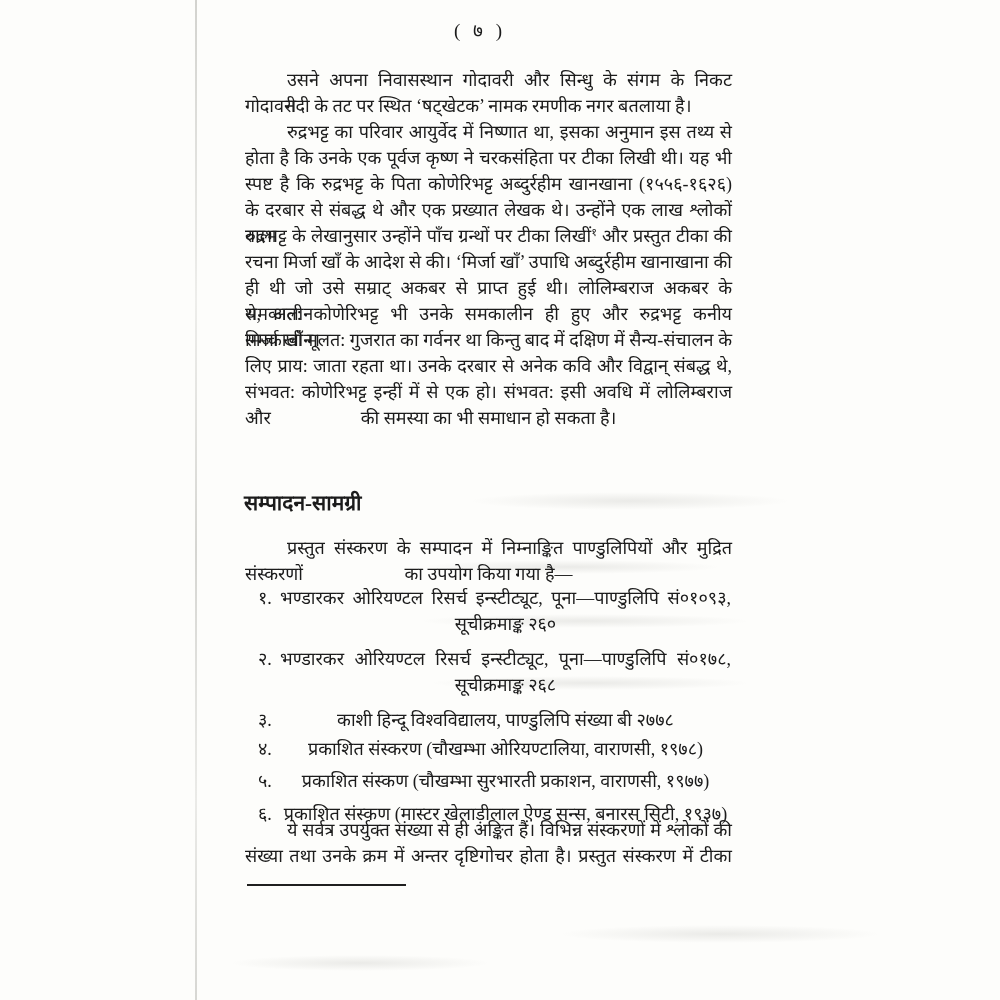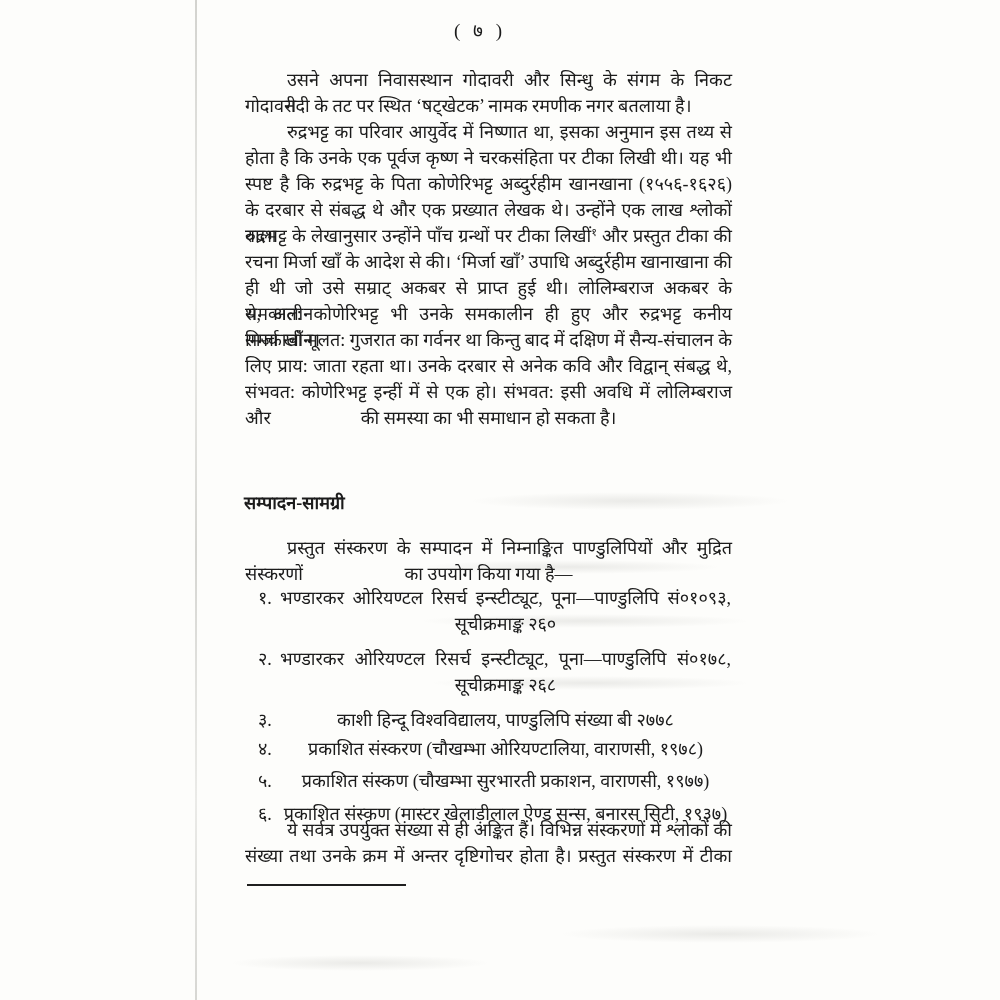--- a/index.html
+++ b/index.html
@@ -28,21 +28,21 @@
   .block{position:absolute;left:245px;width:487px;font-family:Liberation Serif, serif;}
   .ln{
     height:26px;line-height:26px;font-size:18px;
     text-align:center;
   }
   .j{text-align:justify;text-align-last:justify;}
   .ind{text-indent:42px;}
   .fnref{font-size:11px;line-height:0;vertical-align:6px;}
   .heading{
     position:absolute;left:244px;top:488px;
-    font-size:18px;height:30px;line-height:30px;font-weight:600;
+    font-size:21px;height:30px;line-height:30px;font-weight:600;
   }
   .li{position:absolute;left:258px;width:473px;display:flex;}
   .li .num{flex:none;width:22px;font-size:18px;line-height:26px;}
   .li .itx{flex:1;min-width:0;font-family:Liberation Serif, serif;}
   .rule{position:absolute;left:247px;top:884px;width:159px;height:2px;background:#1f1f1f;}
   .footnote{position:absolute;left:283px;top:895px;width:448px;}
   .footnote .ln{font-size:15.5px;height:26px;line-height:26px;}
   .fnum{margin-right:7px;}
 </style>
 </head>

